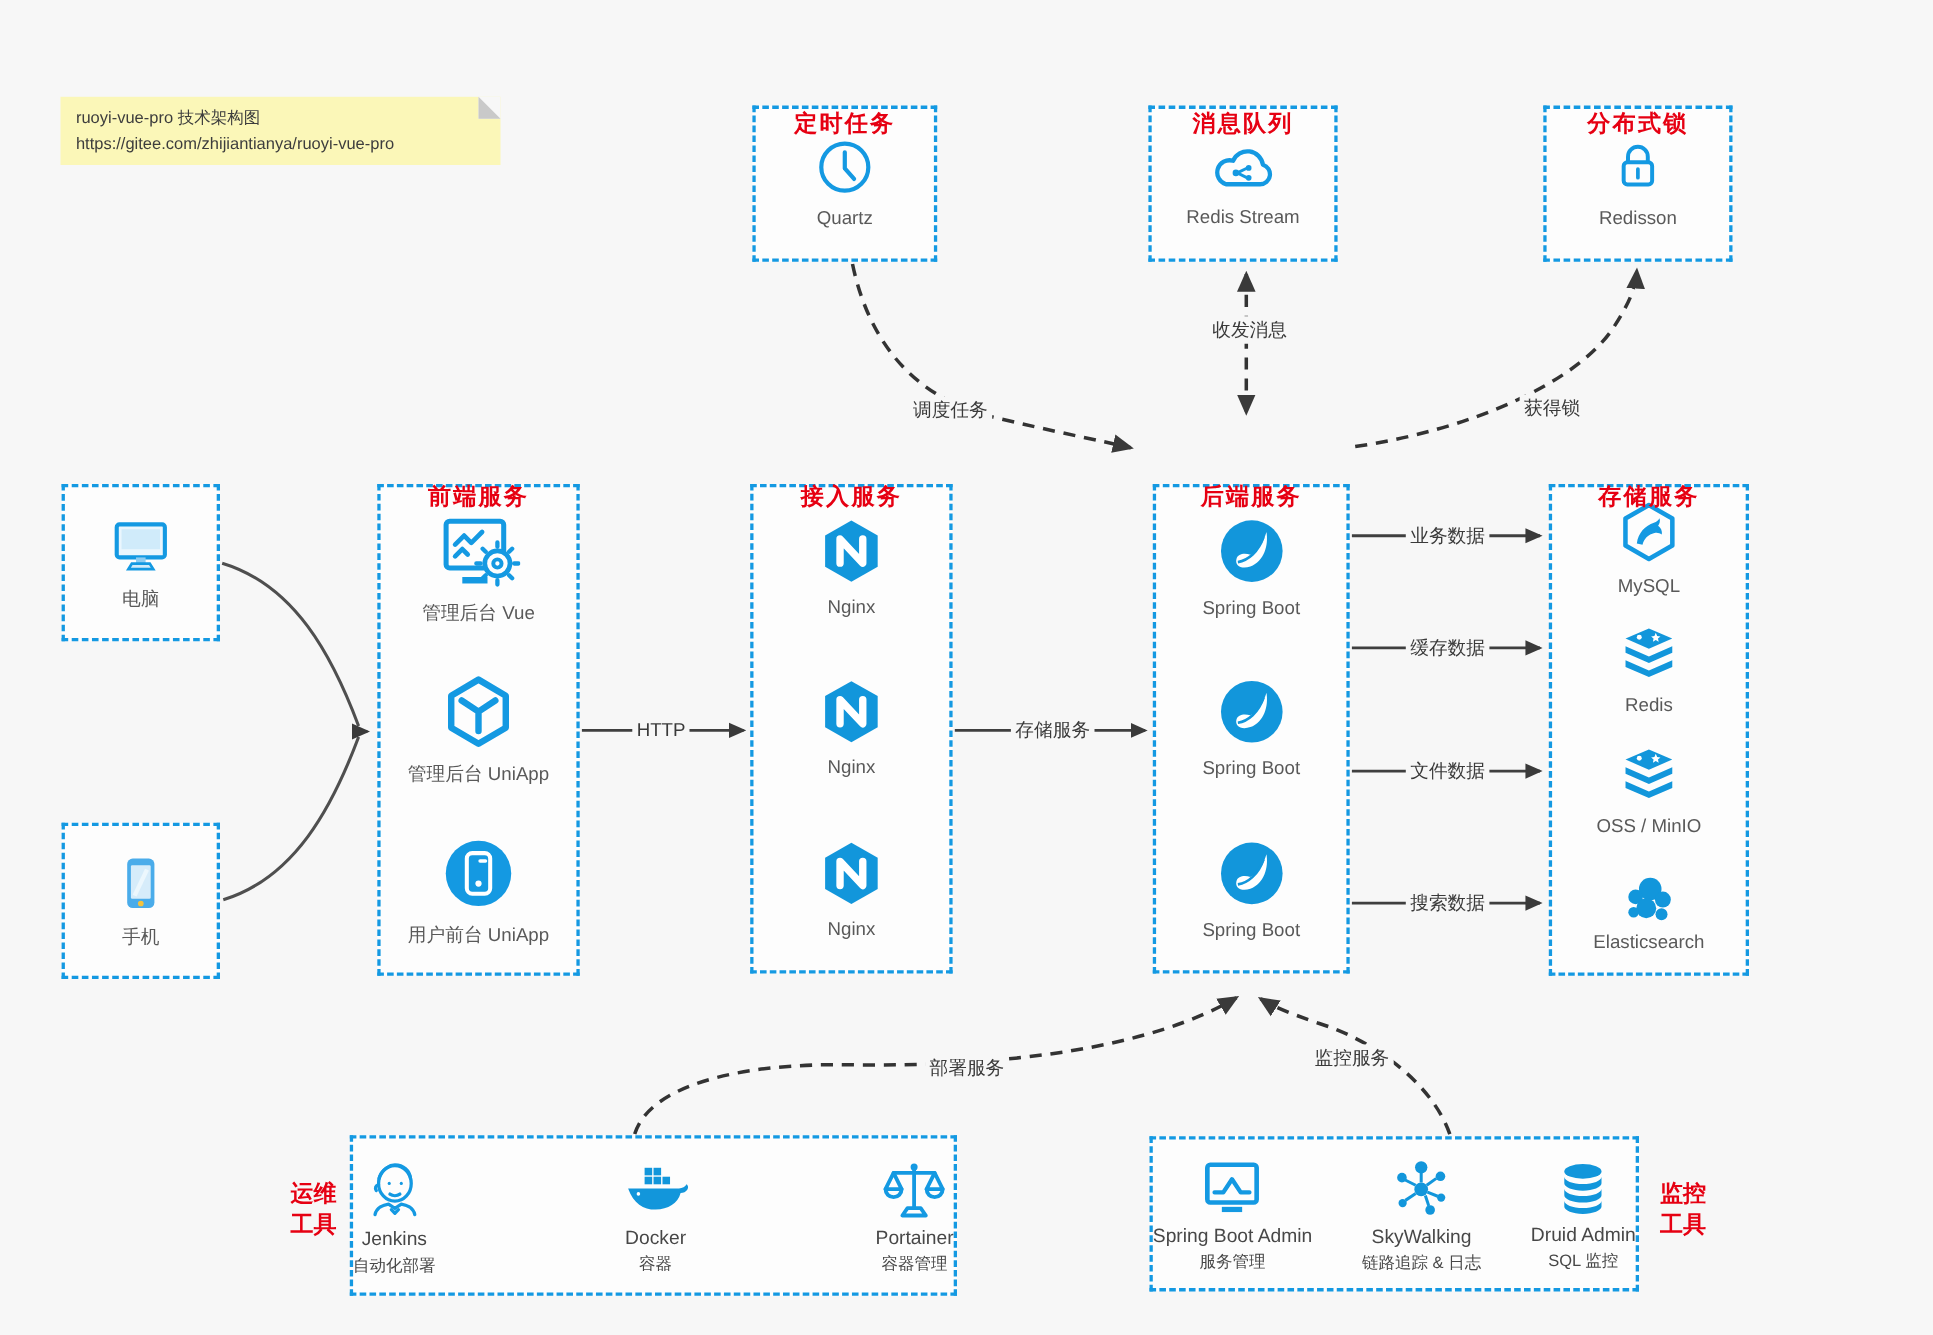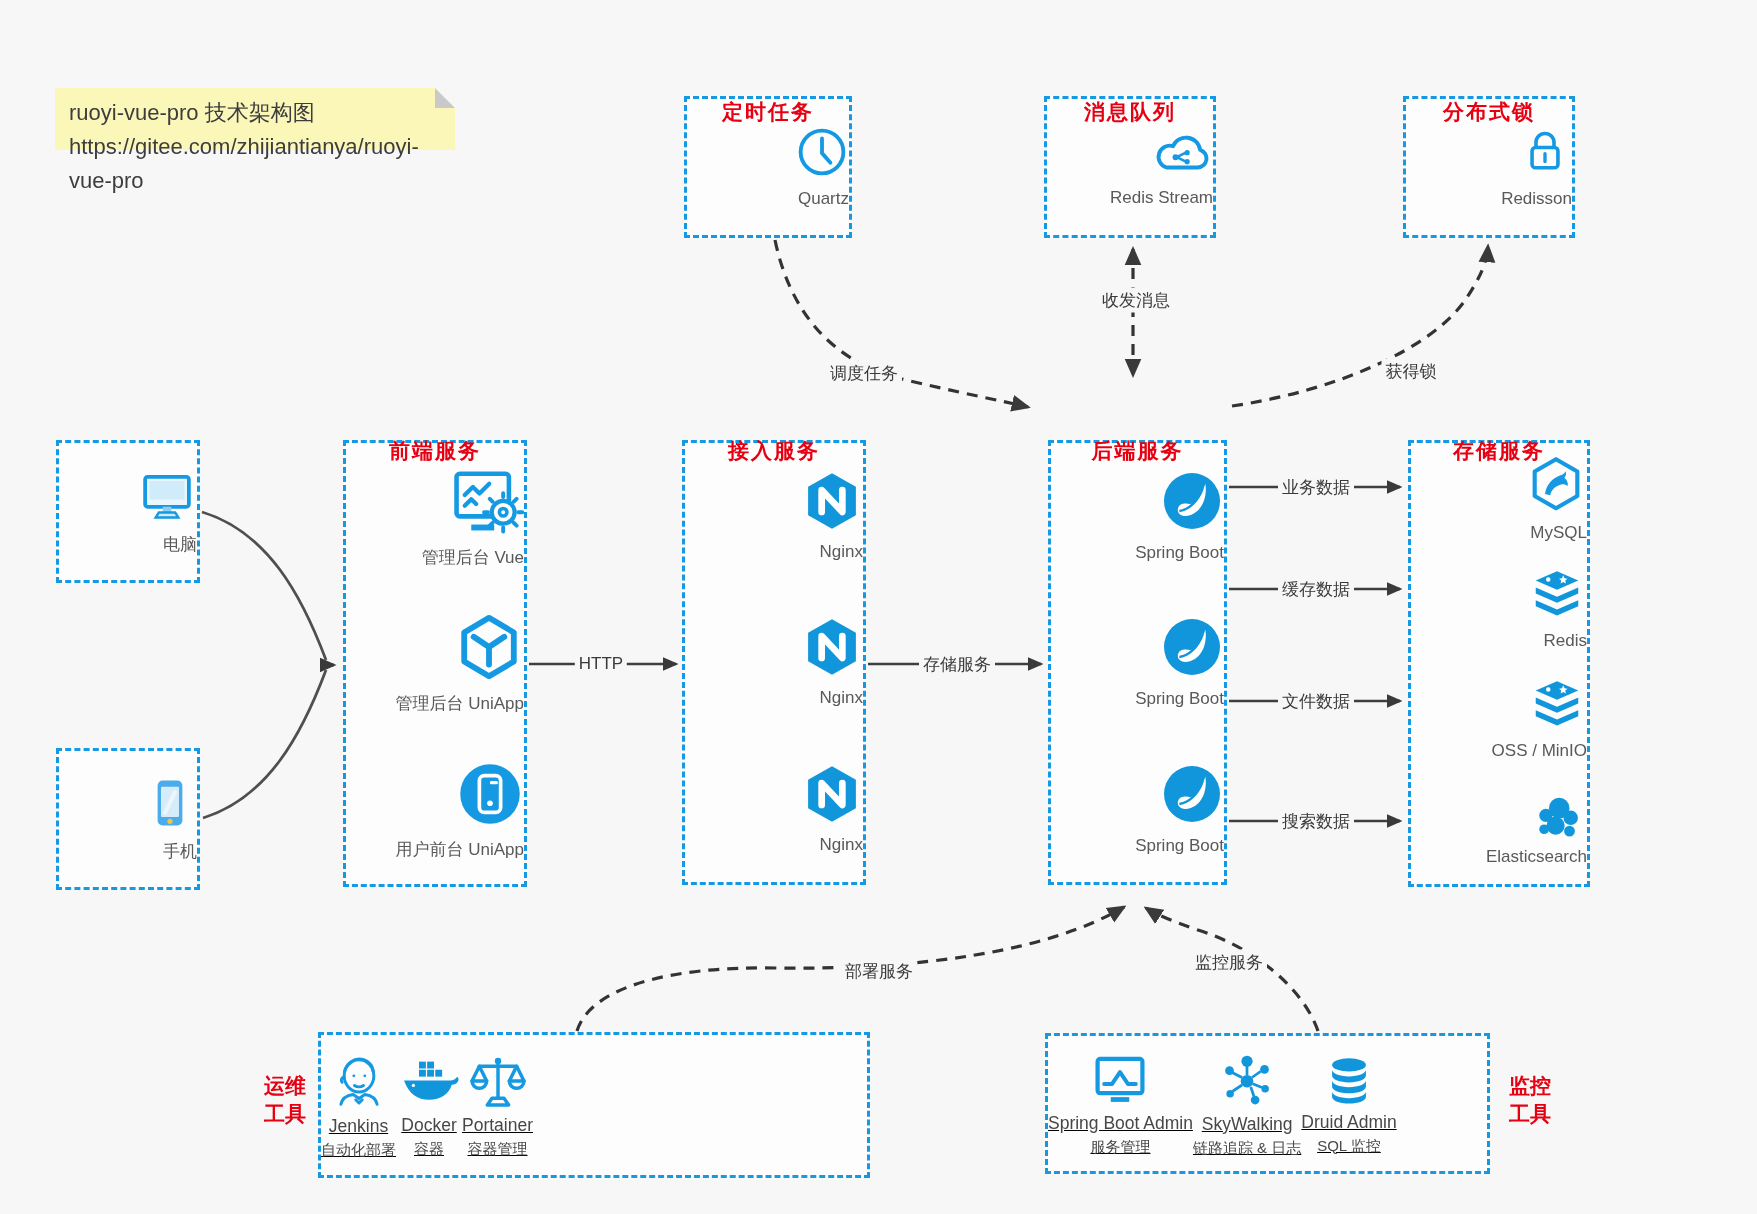--- a/index.html
+++ b/index.html
@@ -2,36 +2,36 @@
 <html><head>
 <meta charset="utf-8">
 <style>
   html,body{margin:0;padding:0;background:#e9e9e9;}
   .canvas{position:relative;width:1757px;height:1214px;background:#f7f7f7;
           font-family:"Liberation Sans","DejaVu Sans",sans-serif;overflow:hidden;}
   .overlay{position:absolute;left:0;top:0;z-index:4;pointer-events:none;}
   .dbox{position:absolute;border:3px dashed #1499e2;background:#fdfdfd;box-sizing:border-box;
         display:flex;z-index:2;}
   .col{flex-direction:column;align-items:center;}
-  .row{flex-direction:row;align-items:center;justify-content:flex-start;text-decoration:underline;}
+  .row{flex-direction:row;align-items:center;justify-content:space-between;}
   .gtitle{position:absolute;color:#e60012;font-weight:bold;font-size:21px;letter-spacing:2px;
           text-align:center;z-index:3;margin-top:44px;}
-  .node{flex:1;display:flex;flex-direction:column;align-items:flex-end;justify-content:center;
+  .node{flex:1;display:flex;flex-direction:column;align-items:center;justify-content:center;
         gap:10px;width:100%;}
   .nlabel{color:#595959;font-size:17px;white-space:nowrap;}
   .bnode{display:flex;flex-direction:column;align-items:center;justify-content:center;gap:4px;}
   .bname{color:#474747;font-size:17.5px;white-space:nowrap;}
   .bdesc{color:#474747;font-size:15px;white-space:nowrap;}
   .side-label{position:absolute;color:#e60012;font-weight:bold;font-size:21px;line-height:1.35;
               text-align:center;z-index:3;}
   .edge-label{position:absolute;transform:translate(-50%,-50%);background:#f7f7f7;color:#3a3a3a;
               font-size:17px;padding:1px 4px;white-space:nowrap;z-index:6;}
   .note{position:absolute;left:55px;top:88px;width:400px;height:62px;background:#fbf7b8;
         z-index:3;padding:8px 0 0 14px;box-sizing:border-box;
-        font-size:22px;color:#3d3d3d;line-height:1.55;}
+        font-size:15px;color:#3d3d3d;line-height:1.55;}
   .note-fold{position:absolute;right:0;top:0;width:0;height:0;
              border-top:20px solid #f7f7f7;border-left:20px solid #c9c9c9;}
   .icon{display:block;}
 </style>
 </head>
 <body>
 
 <div class="canvas">
 
   <svg class="overlay" width="1757" height="1214" viewBox="0 0 1757 1214">

